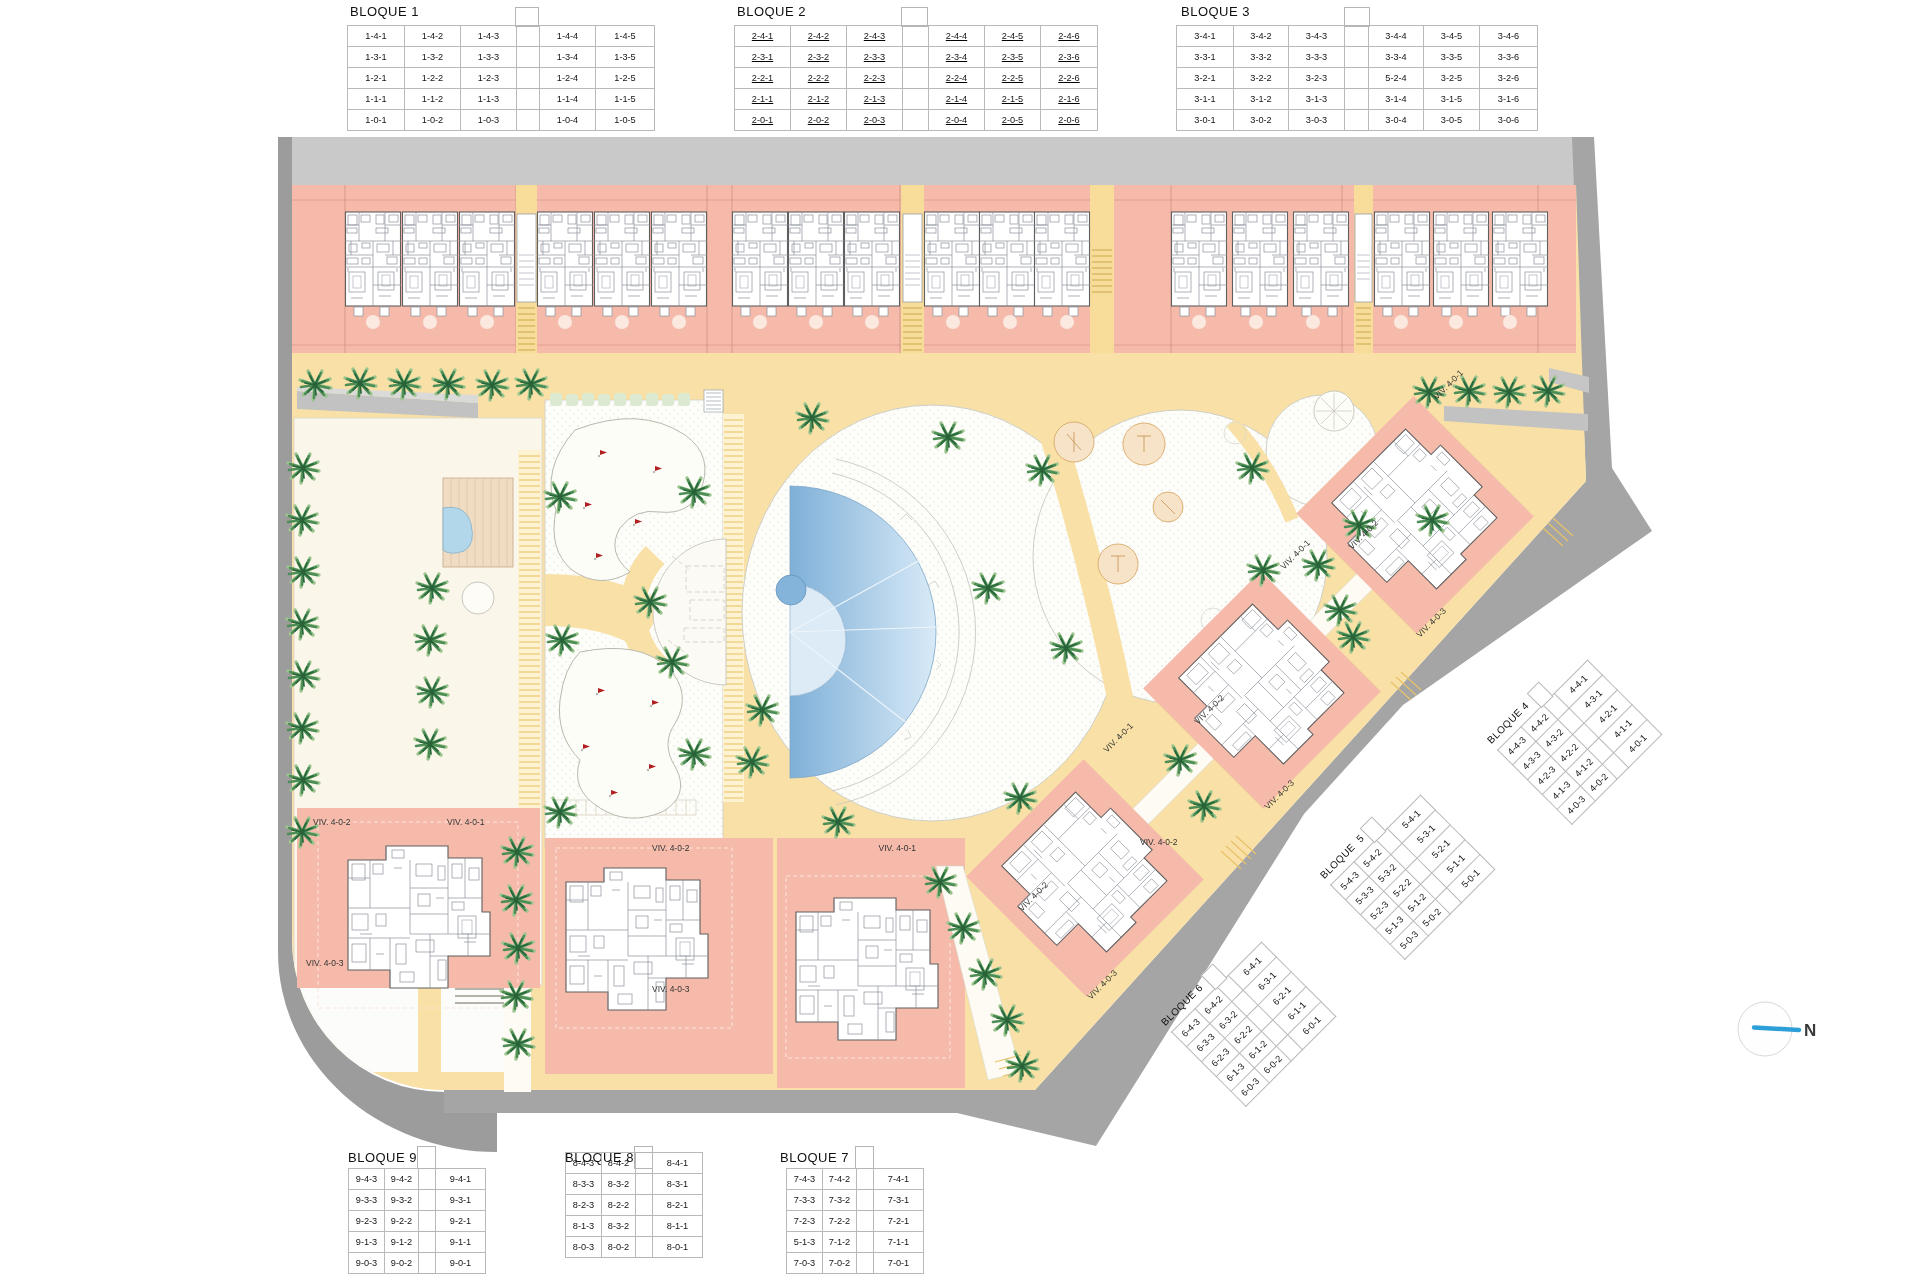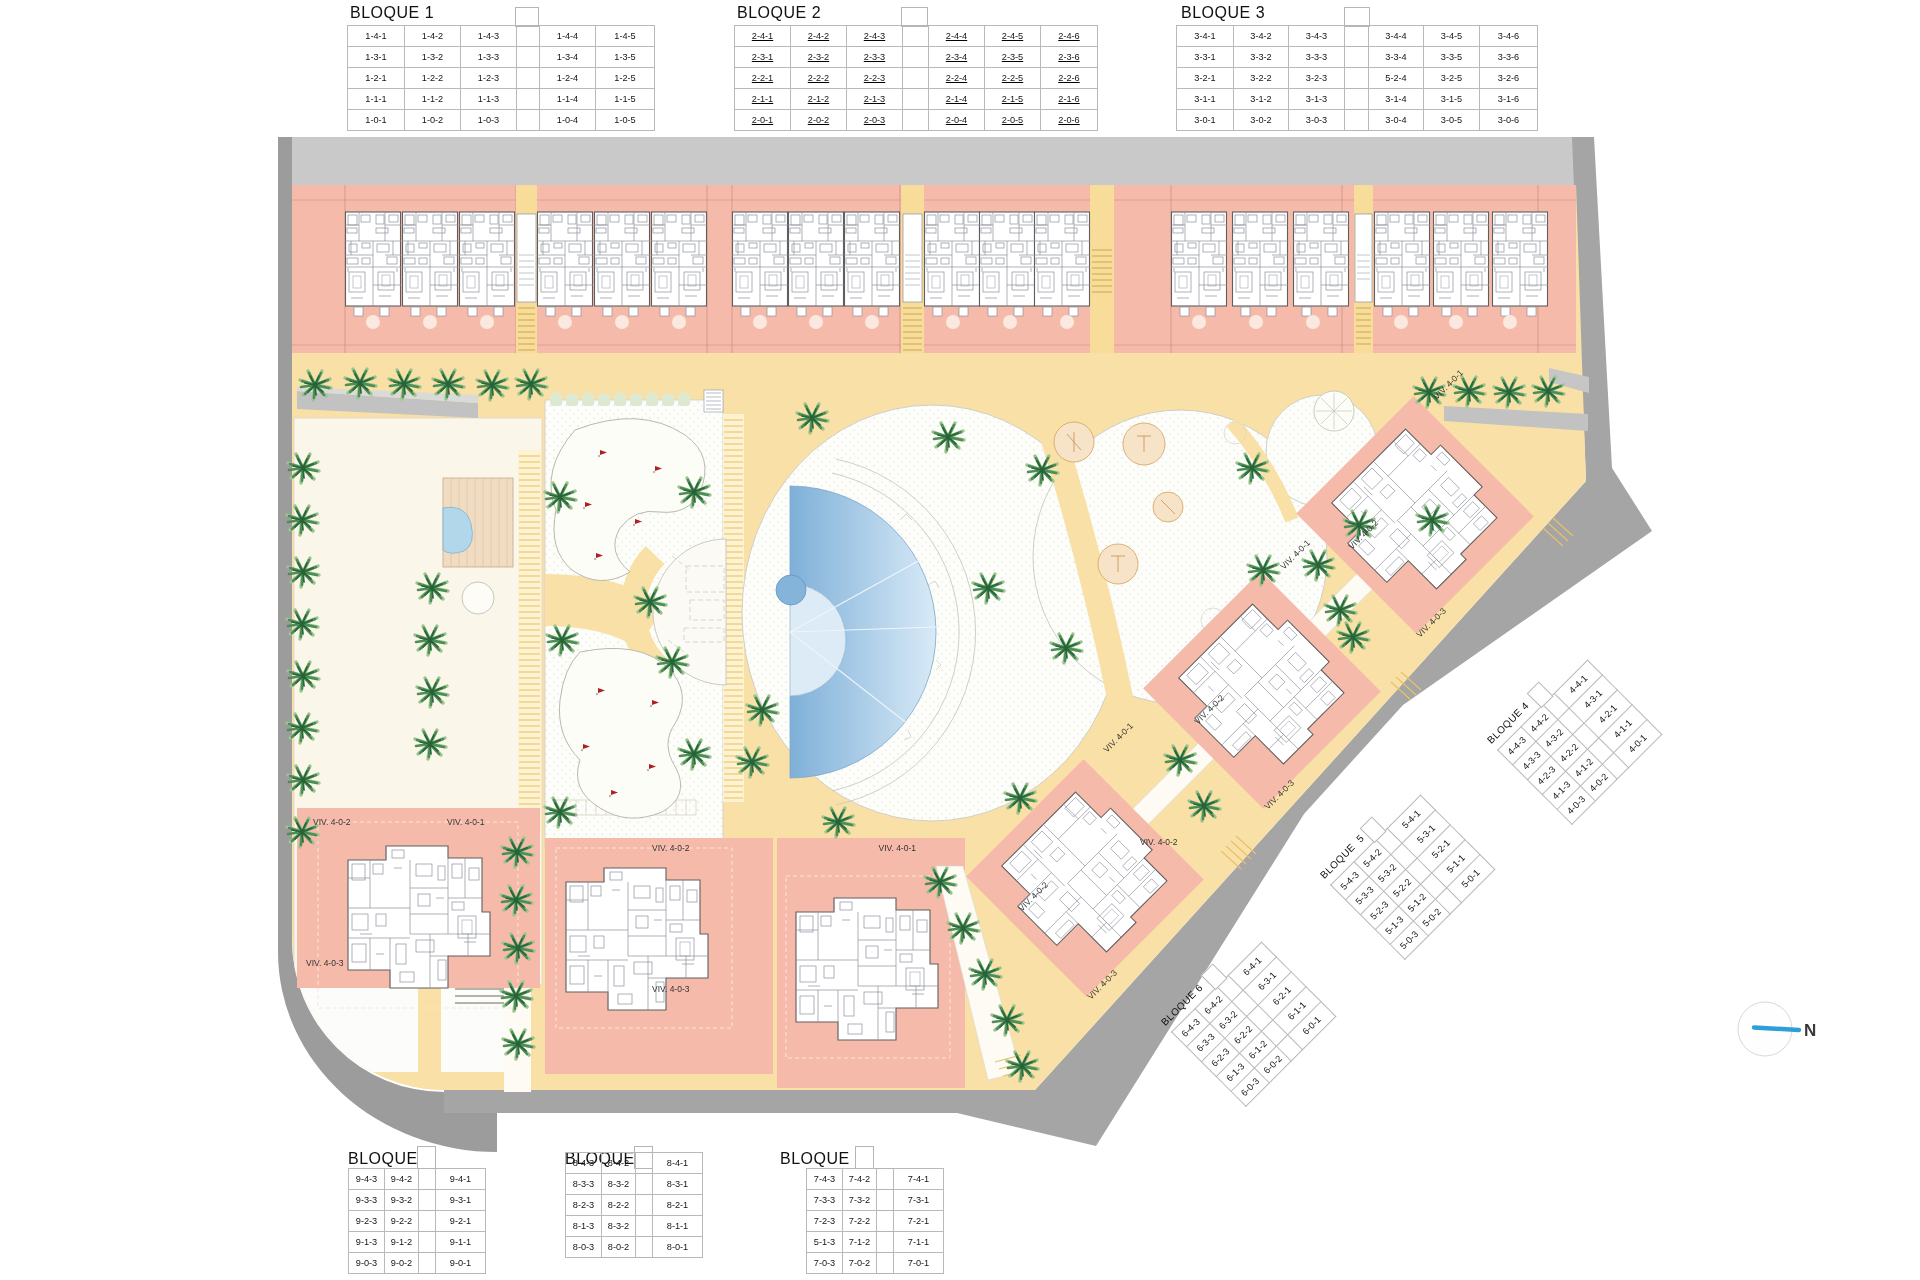--- a/index.html
+++ b/index.html
@@ -3,21 +3,21 @@
 <meta charset="utf-8">
 <style>
   html,body{margin:0;padding:0;background:#ffffff;width:1920px;height:1280px;overflow:hidden;
     font-family:"Liberation Sans", sans-serif;}
   #page{position:relative;width:1920px;height:1280px;}
   svg{position:absolute;left:0;top:0;}
   .tbl{position:absolute;border-collapse:collapse;table-layout:fixed;}
   .tbl td{border:1px solid #b9b9b9;font-size:9.2px;color:#141414;text-align:center;vertical-align:middle;
     padding:0;height:20px;overflow:hidden;white-space:nowrap;}
   .tbl td.gap{border-top:1px solid #b5b5b5;border-bottom:1px solid #b5b5b5;}
-  .blab{position:absolute;font-size:16px;color:#101010;letter-spacing:0.5px;white-space:nowrap;}
+  .blab{position:absolute;font-size:13px;color:#101010;letter-spacing:0.5px;white-space:nowrap;}
   .bbox{position:absolute;border:1px solid #b5b5b5;background:#fff;}
 </style>
 </head>
 <body>
 <div id="page">
 <svg width="1920" height="1280" viewBox="0 0 1920 1280">
 <defs>
   <pattern id="dots" width="8" height="8" patternUnits="userSpaceOnUse">
     <rect width="8" height="8" fill="#fdfdfa"></rect>
     <circle cx="2" cy="2" r="0.8" fill="#e1e0d6"></circle>
@@ -696,21 +696,21 @@
           <td>8-0-3</td>
           <td>8-0-2</td>
           <td class="gap"></td>
           <td>8-0-1</td>
         </tr>
 </tbody>
     </table>
 
 <div class="blab" style="left:780px;top:1150px;">BLOQUE 7</div>
 <div class="bbox" style="left:855px;top:1146px;width:17px;height:21px;"></div>
-<table class="tbl" style="left:786px;top:1168px;width:137px;margin-left:20px;">
+<table class="tbl" style="left:786px;top:1168px;width:137px;">
  <colgroup>
         <col style="width:36px">
         <col style="width:34px">
         <col style="width:17px">
         <col style="width:50px">
       </colgroup>
  <tbody>
         <tr>
           <td>7-4-3</td>
           <td>7-4-2</td>

